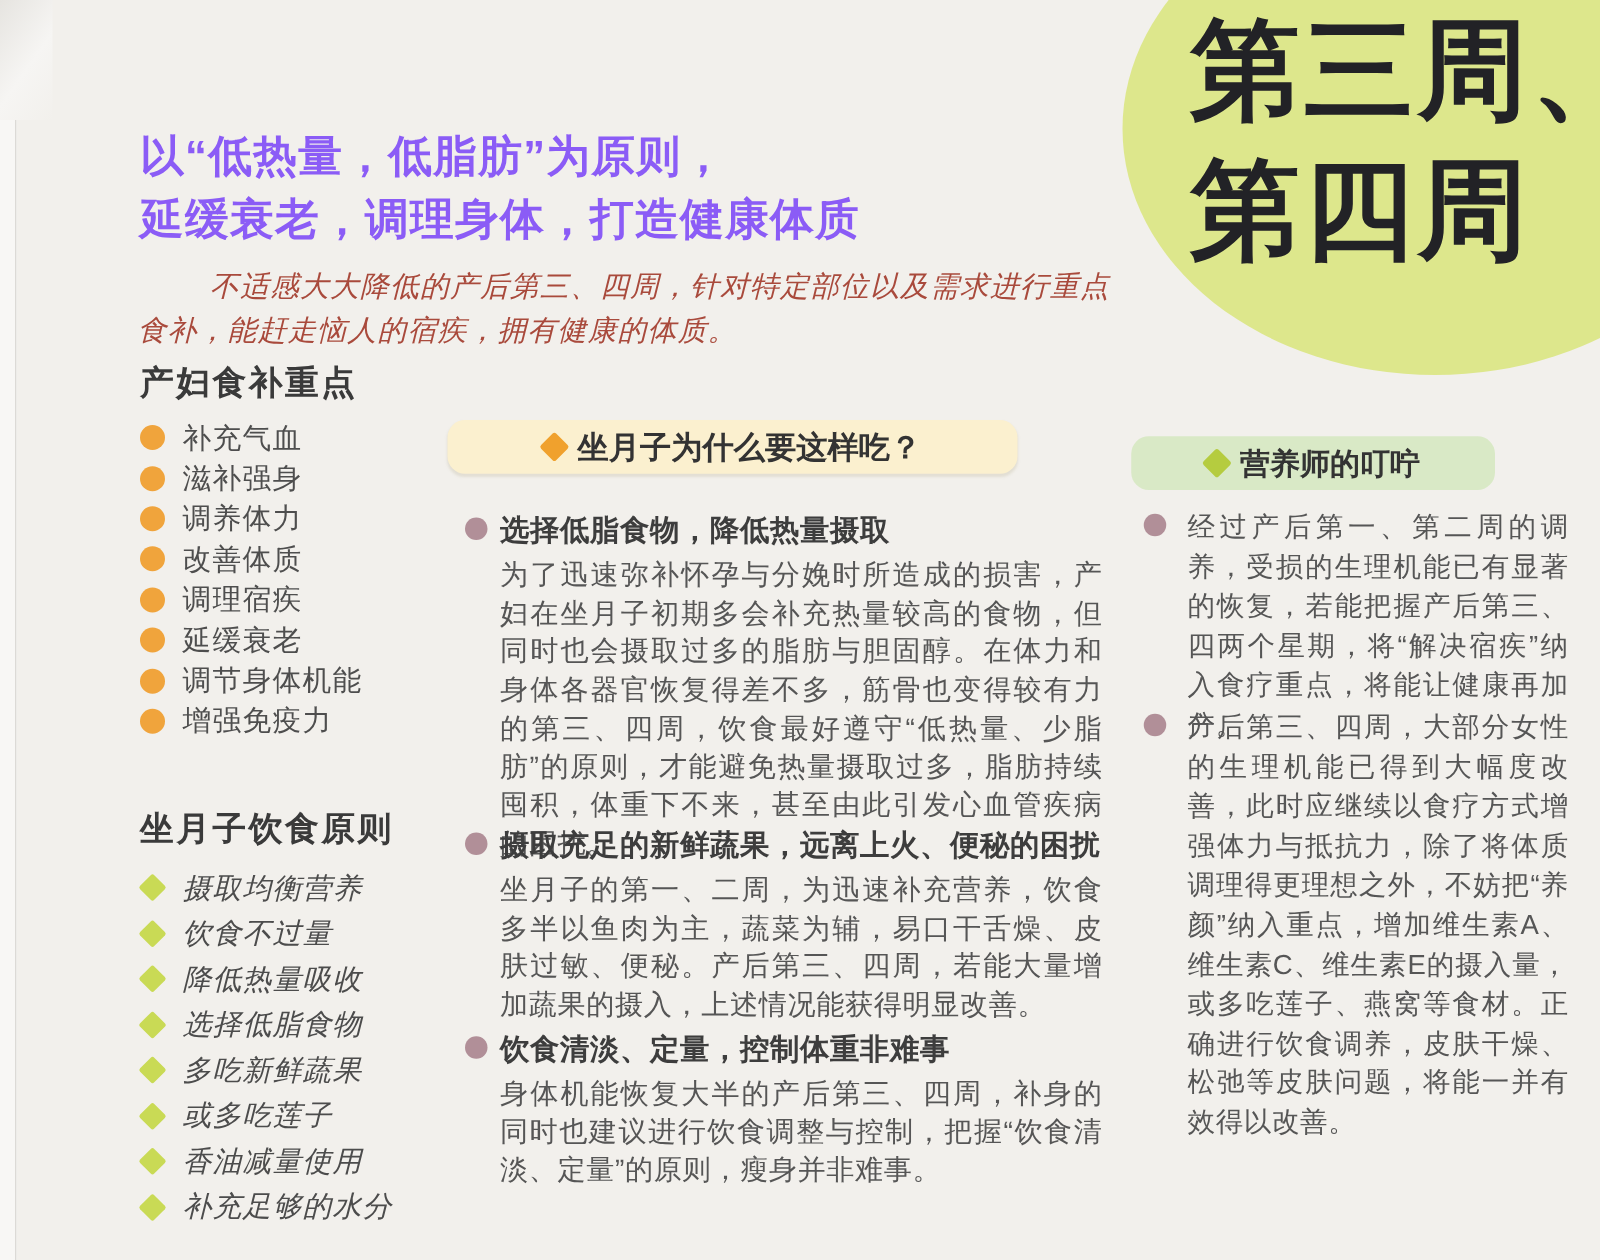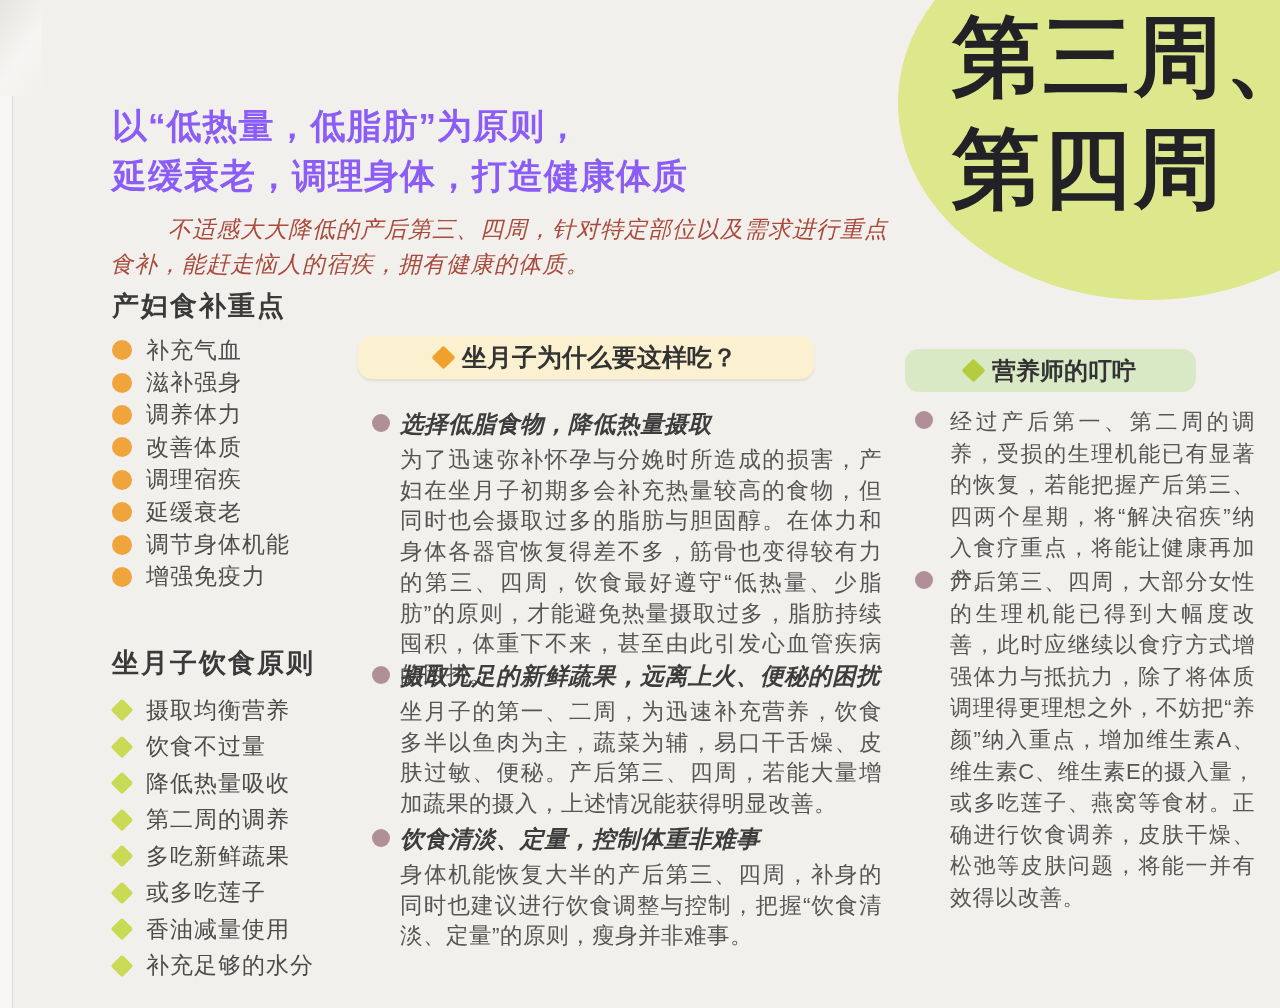--- a/index.html
+++ b/index.html
@@ -55,21 +55,21 @@
   .list-plain { position: absolute; left: 112px; top: 334px; text-align: right; }
   .list-plain li { display: flex; align-items: center; height: 32.4px; }
   .list-hand { position: absolute; left: 112px; top: 692px; }
   .list-hand li { display: flex; align-items: center; height: 36.5px; }
 
   .dot { width: 20px; height: 20px; border-radius: 50%; background: #f0a43c;
     margin-right: 14px; flex: none; }
   .dia { width: 16px; height: 16px; transform: rotate(45deg); border-radius: 2px;
     background: #c9da55; margin: 0 16px 0 2px; flex: none; }
   .list-plain .lbl { font-size: 23px; color: #4e4e4e; letter-spacing: 1px; }
-  .list-hand .lbl { font-size: 23px; color: #4c4c4c; letter-spacing: 1px; }
+  .list-hand .lbl { font-size: 23px; color: #4c4c4c; font-style: italic; letter-spacing: 1px; }
 
   
   .banner { position: absolute; height: 43px; border-radius: 14px;
     display: flex; align-items: center; justify-content: center;
     font-weight: 700; color: #333; }
   .b-dia { width: 17px; height: 17px; transform: rotate(45deg); border-radius: 2px;
     margin-right: 10px; flex: none; }
   .banner-mid { left: 358px; top: 336px; width: 456px; background: #fbf0cf;
     font-size: 25px; box-shadow: 0 2px 2px rgba(180,170,140,0.25); }
   .banner-mid .b-dia { background: #f0a12d; }
@@ -77,21 +77,21 @@
     font-size: 24px; margin-top: 16px; }
   .banner-right .b-dia { background: #b5cc3f; }
 
   
   .section { position: absolute; left: 358px; width: 524px; }
   .s1 { top: 410px; } .s2 { top: 662px; } .s3 { top: 825px; }
   .sec-row { display: flex; align-items: flex-start; }
   .mdot { width: 18px; height: 18px; border-radius: 50%; background: #b18f98;
     margin: 4px 10px 0 14px; flex: none; }
   .sec-h { font-size: 23.5px; font-weight: 700; color: #3d3d3d; line-height: 28px;
-    letter-spacing: 0.5px; font-style: italic; }
+    letter-spacing: 0.5px; }
   .sec-body { margin-left: 42px; margin-top: 7px; font-size: 22.5px;
     line-height: 30.7px; color: #565656; text-align: justify; letter-spacing: 0.5px; }
 
   
   .note { position: absolute; left: 905px; width: 350px; display: flex;
     align-items: flex-start; }
   .n1 { top: 406px; } .n2 { top: 566px; }
   .note .mdot { margin: 5px 17px 0 10px; }
   .note-body { font-size: 22px; line-height: 31.6px; color: #565656;
     text-align: justify; letter-spacing: 0.5px; width: 305px; }
@@ -162,21 +162,21 @@
     <li>
         <span class="dia"></span>
         <span class="lbl">饮食不过量</span>
       </li>
     <li>
         <span class="dia"></span>
         <span class="lbl">降低热量吸收</span>
       </li>
     <li>
         <span class="dia"></span>
-        <span class="lbl">第二周的调养</span>
+        <span class="lbl">选择低脂食物</span>
       </li>
     <li>
         <span class="dia"></span>
         <span class="lbl">多吃新鲜蔬果</span>
       </li>
     <li>
         <span class="dia"></span>
         <span class="lbl">或多吃莲子</span>
       </li>
     <li>

